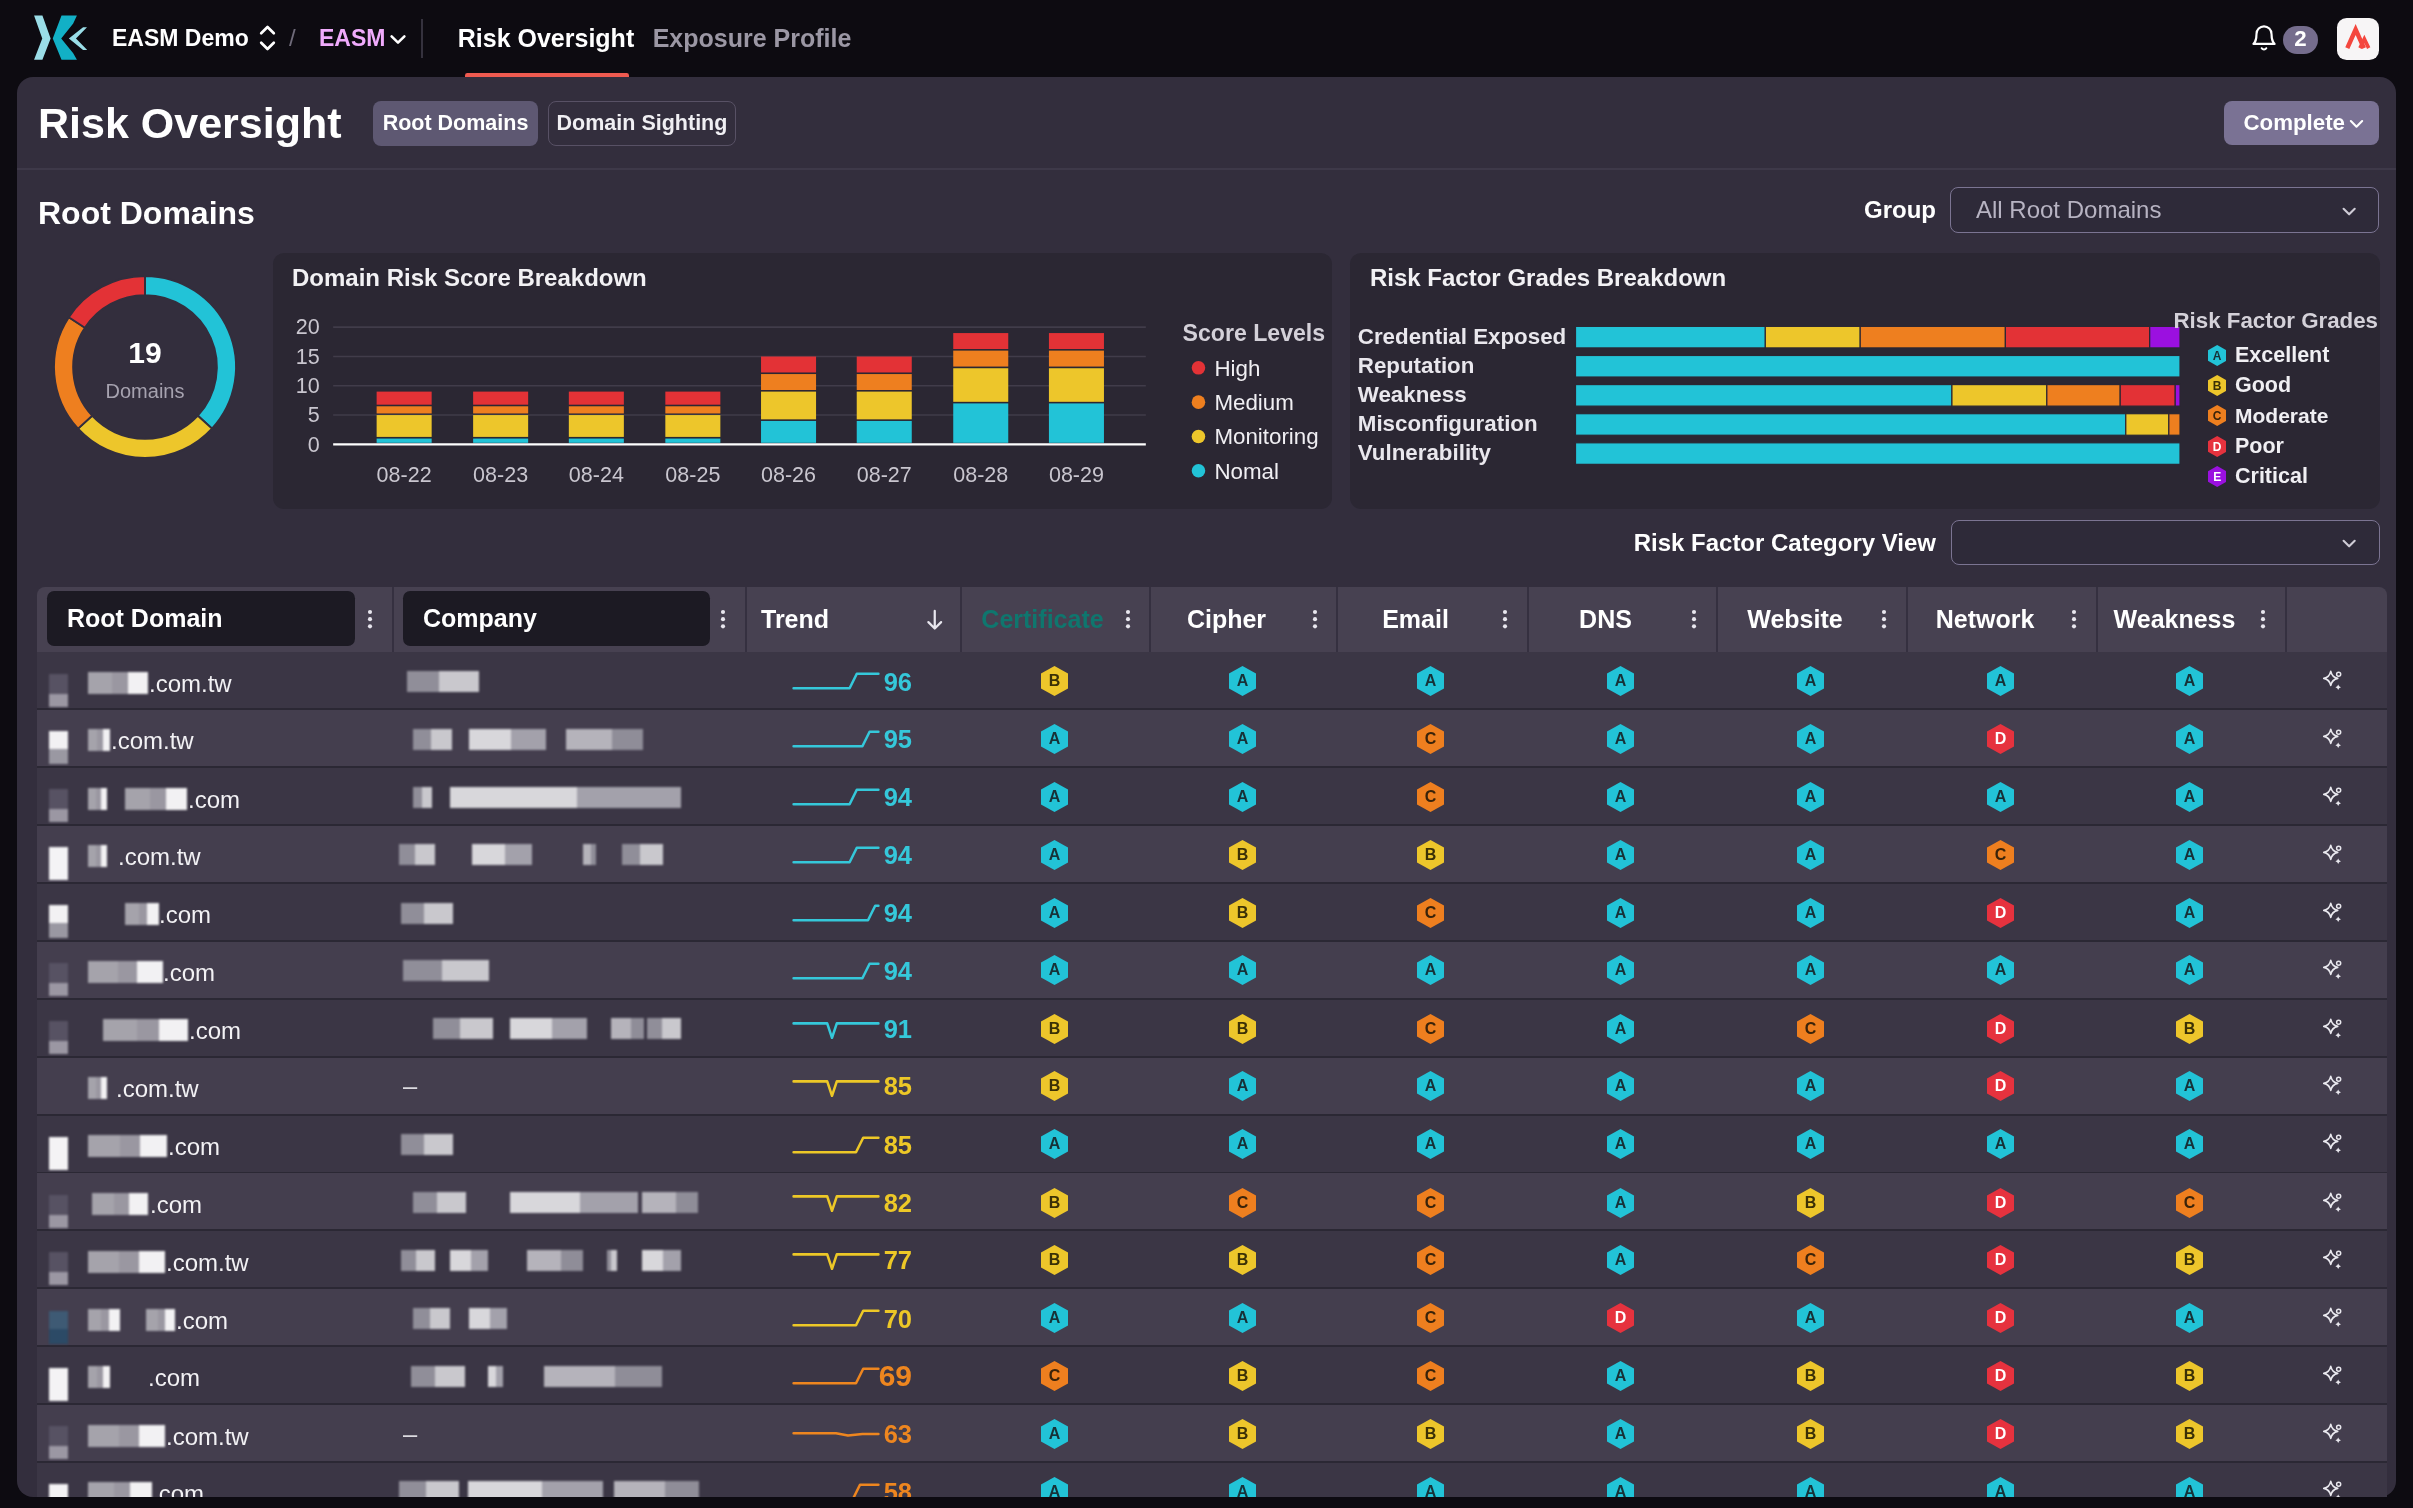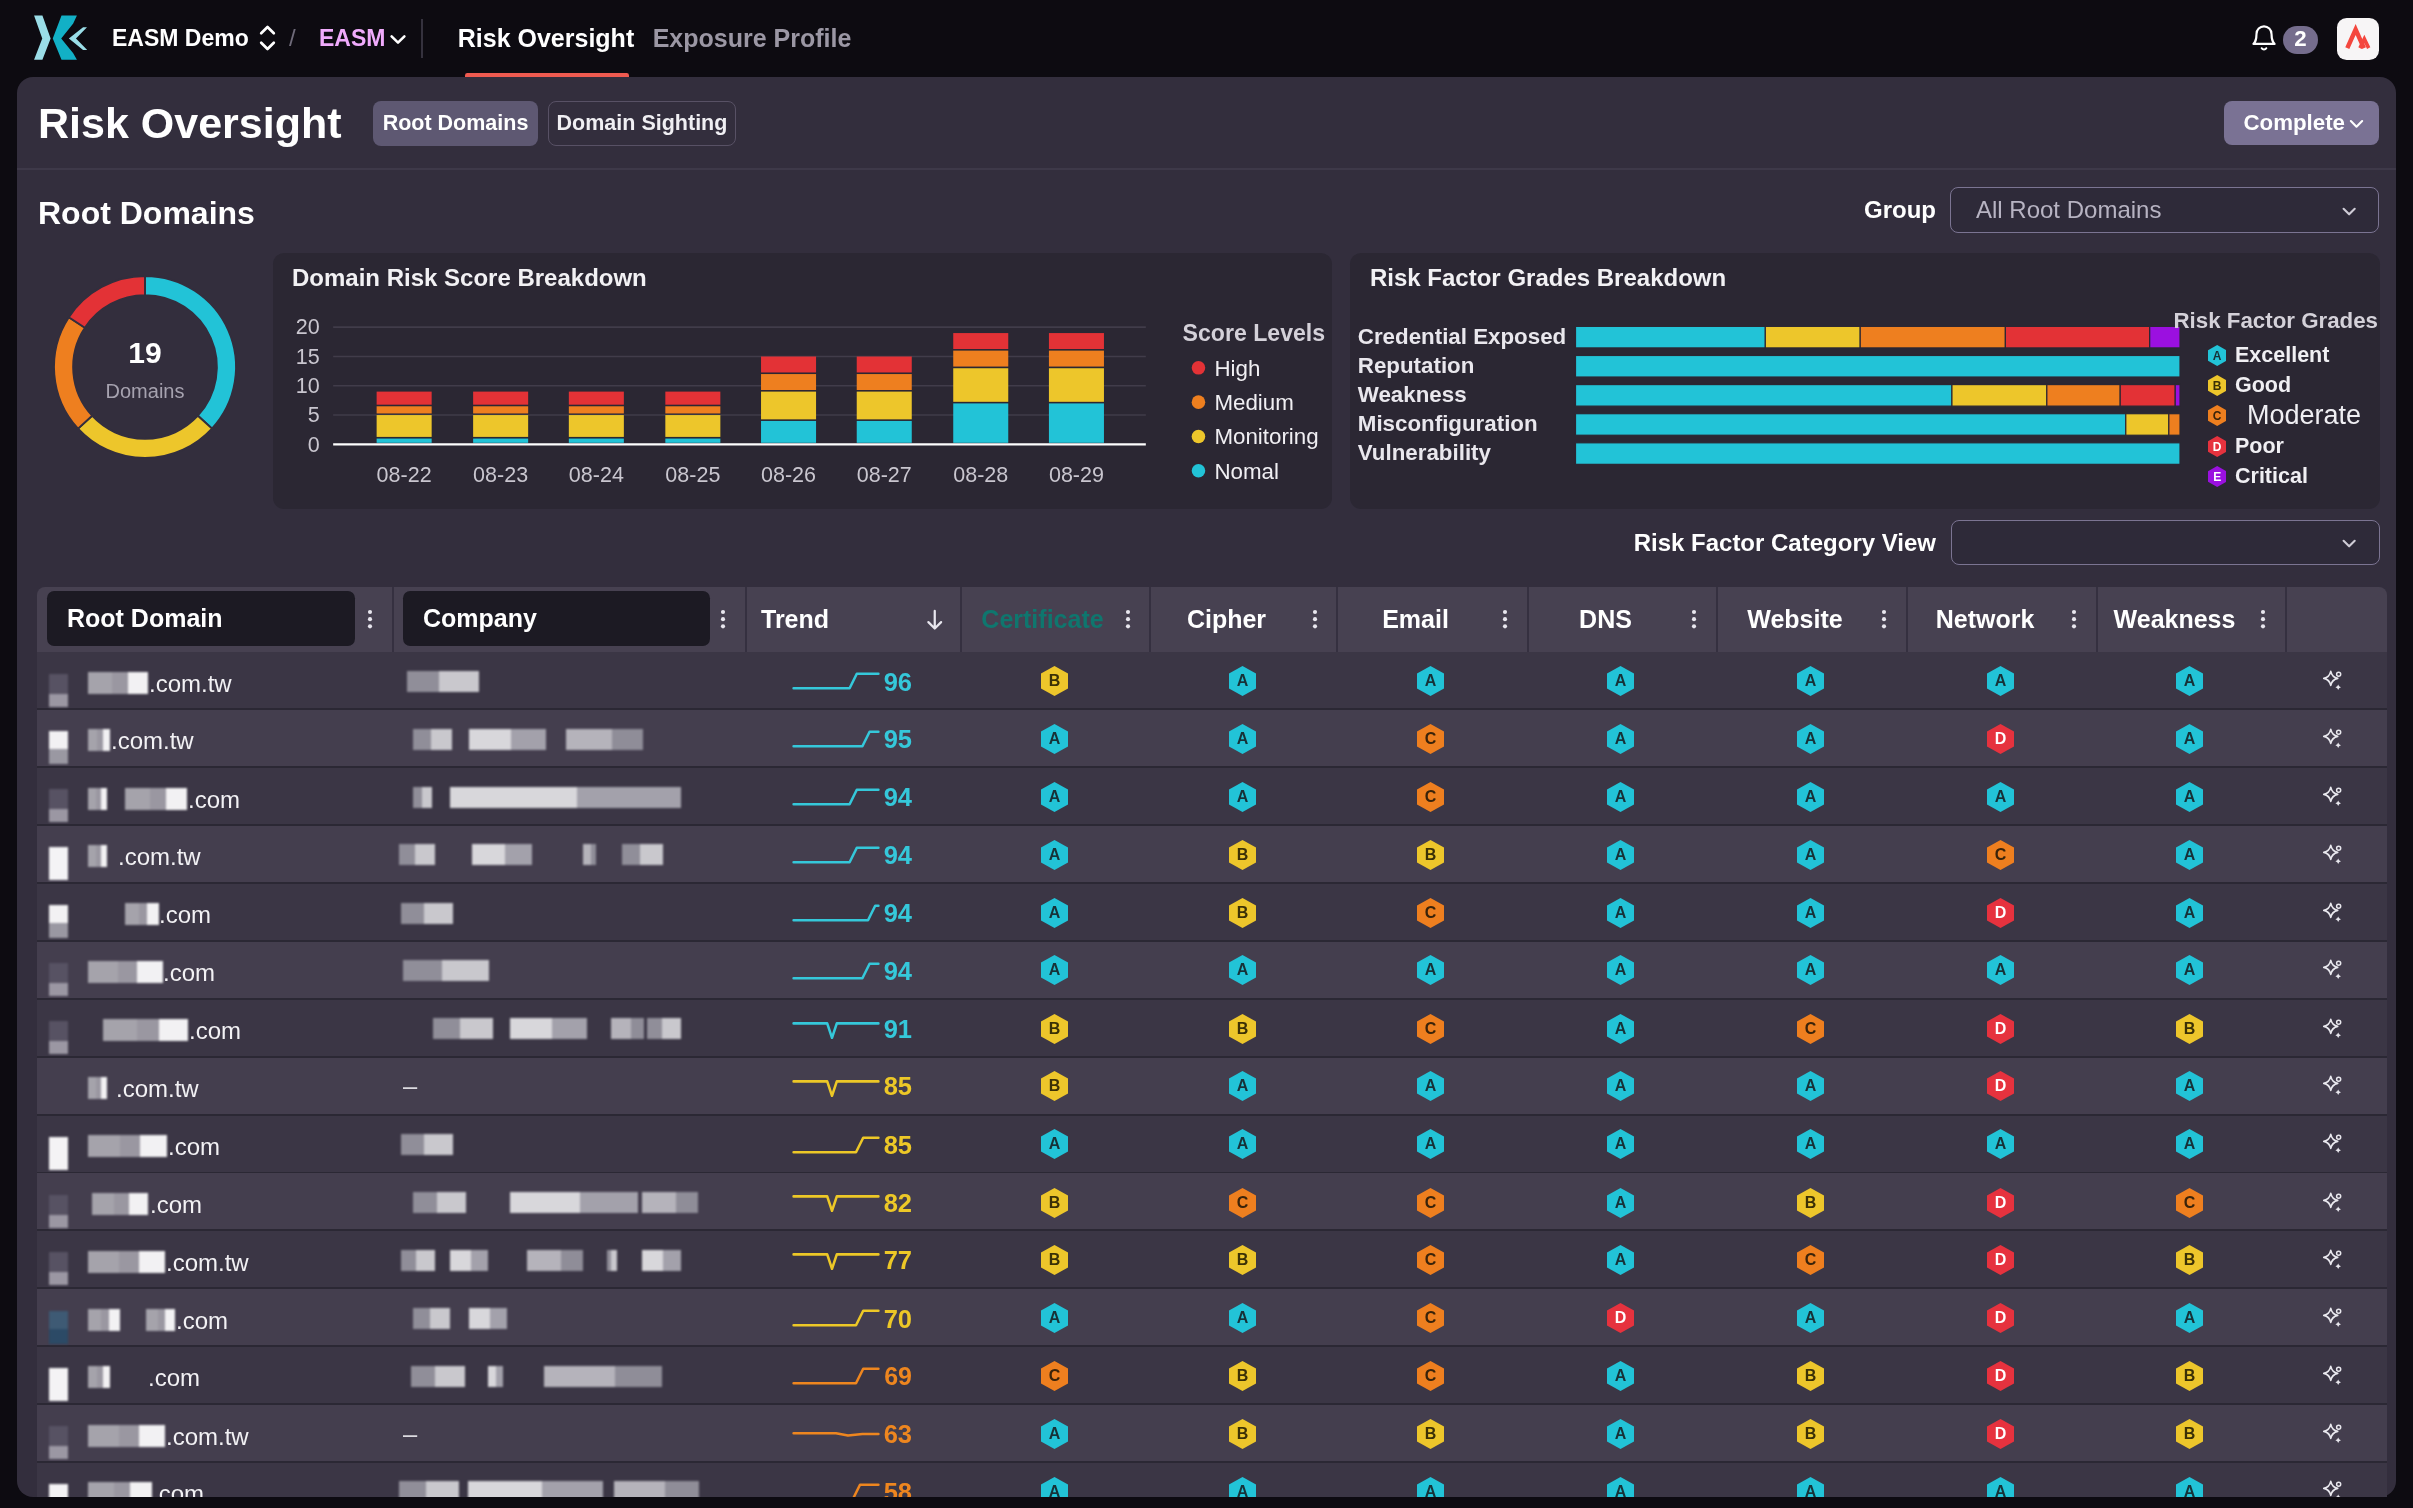--- a/index.html
+++ b/index.html
@@ -152,21 +152,21 @@
       <rect x="1026.0" y="201.5" width="14" height="27" fill="#ee7f1f" stroke="#2b2733" stroke-width="1.5"></rect>
       <text x="9" y="260.0" font-size="28" font-weight="600" fill="#e9e7ed">Vulnerability</text>
       <rect x="282.0" y="238.0" width="758" height="27" fill="#22c3d7" stroke="#2b2733" stroke-width="1.5"></rect>
     </svg>
     <div style="position:absolute;left:2155px;top:306px;width:223px;height:29px;display:flex;align-items:center;justify-content:flex-end;font-size:22.3px;font-weight:600;color:#d4d1d9;white-space:nowrap;">Risk Factor Grades</div>
     <div class="hex" style="left:2208px;top:345px;width:18.4px;height:21px;background:#22c3d7;color:#173238;font-size:12px">A</div>
     <div style="position:absolute;left:2235px;top:342px;width:128px;height:27px;display:flex;align-items:center;justify-content:flex-start;font-size:21.5px;font-weight:600;color:#f0eff3;white-space:nowrap;">Excellent</div>
     <div class="hex" style="left:2208px;top:375px;width:18.4px;height:21px;background:#edc62b;color:#3a3006;font-size:12px">B</div>
     <div style="position:absolute;left:2235px;top:372px;width:128px;height:27px;display:flex;align-items:center;justify-content:flex-start;font-size:21.5px;font-weight:600;color:#f0eff3;white-space:nowrap;">Good</div>
     <div class="hex" style="left:2208px;top:405px;width:18.4px;height:21px;background:#ee7f1f;color:#39230a;font-size:12px">C</div>
-    <div style="position:absolute;left:2235px;top:402px;width:128px;height:27px;display:flex;align-items:center;justify-content:flex-start;font-size:27px;font-weight:400;color:#f0eff3;white-space:nowrap;margin-left:12px;">Moderate</div>
+    <div style="position:absolute;left:2235px;top:402px;width:128px;height:27px;display:flex;align-items:center;justify-content:flex-start;font-size:21px;font-weight:700;color:#f0eff3;white-space:nowrap;">Moderate</div>
     <div class="hex" style="left:2208px;top:436px;width:18.4px;height:21px;background:#e6323e;color:#fff;font-size:12px">D</div>
     <div style="position:absolute;left:2235px;top:433px;width:128px;height:27px;display:flex;align-items:center;justify-content:flex-start;font-size:21.5px;font-weight:600;color:#f0eff3;white-space:nowrap;">Poor</div>
     <div class="hex" style="left:2208px;top:466px;width:18.4px;height:21px;background:#9b10e0;color:#fff;font-size:12px">E</div>
     <div style="position:absolute;left:2235px;top:463px;width:128px;height:27px;display:flex;align-items:center;justify-content:flex-start;font-size:21.5px;font-weight:600;color:#f0eff3;white-space:nowrap;">Critical</div>
     <div style="position:absolute;left:1628px;top:527px;width:308px;height:32px;display:flex;align-items:center;justify-content:flex-end;font-size:24px;font-weight:600;color:#fff;white-space:nowrap;">Risk Factor Category View</div>
     <div style="position:absolute;left:1951px;top:520px;width:429px;height:45px;background:#2e2a39;border:1.6px solid #7b7492;border-radius:8px;"></div>
     <svg style="position:absolute;left:2338px;top:532px" width="22.3" height="22.3" viewBox="0 0 28 28">
 <path d="M7 11 L14 18 L21 11" fill="none" stroke="#cfccd6" stroke-width="2.6" stroke-linecap="round" stroke-linejoin="round"></path>
 </svg>
     <div style="position:absolute;left:37px;top:587px;width:2350px;height:65px;background:#474151;border-radius:8px 8px 0 0;"></div>
@@ -513,21 +513,21 @@
     <div style="position:absolute;left:37px;top:1347px;width:2350px;height:56px;background:#3b3645;"></div>
     <div class="blur" style="left:49px;top:1368px;width:19px;height:33px;background:#f4f3f5;"></div>
     <div class="blur" style="left:88px;top:1366px;width:21.5px;height:21.5px;background:linear-gradient(90deg,#a5a3ab 0 40%,#9a97a1 40% 66%,#f2f1f3 66% 100%);"></div>
     <div style="position:absolute;left:148px;top:1362px;width:160px;height:32px;display:flex;align-items:center;justify-content:flex-start;font-size:24px;font-weight:400;color:#f2f1f4;white-space:nowrap;">.com</div>
     <div class="blur" style="left:411px;top:1366px;width:54px;height:21px;background:linear-gradient(90deg,#908e99 0 45%,#c9c8cd 45% 100%);"></div>
     <div class="blur" style="left:488px;top:1366px;width:15px;height:21px;background:linear-gradient(90deg,#d8d7db 0 55%,#a3a1ab 55% 100%);"></div>
     <div class="blur" style="left:544px;top:1366px;width:118px;height:21px;background:linear-gradient(90deg,#b5b3bb 0 60%,#8f8d98 60% 100%);"></div>
     <svg style="position:absolute;left:792px;top:1364px" width="88" height="24" viewBox="0 0 110 30">
       <path d="M2,24 L80,24 L89,6 L108,6" fill="none" stroke="#ee861f" stroke-width="3.2" stroke-linejoin="round" stroke-linecap="round"></path>
     </svg>
-    <div style="position:absolute;left:864px;top:1360px;width:48px;height:32px;display:flex;align-items:center;justify-content:flex-end;font-size:25px;font-weight:600;color:#ee861f;white-space:nowrap;">69</div>
+    <div style="position:absolute;left:864px;top:1360px;width:48px;height:32px;display:flex;align-items:center;justify-content:flex-end;font-size:30px;font-weight:600;color:#ee861f;white-space:nowrap;">69</div>
     <div class="hex" style="left:1041px;top:1361px;width:27px;height:30px;background:#ee7f1f;color:#39230a;font-size:16px">C</div>
     <div class="hex" style="left:1229px;top:1361px;width:27px;height:30px;background:#edc62b;color:#3a3006;font-size:16px">B</div>
     <div class="hex" style="left:1417px;top:1361px;width:27px;height:30px;background:#ee7f1f;color:#39230a;font-size:16px">C</div>
     <div class="hex" style="left:1607px;top:1361px;width:27px;height:30px;background:#22c3d7;color:#173238;font-size:16px">A</div>
     <div class="hex" style="left:1797px;top:1361px;width:27px;height:30px;background:#edc62b;color:#3a3006;font-size:16px">B</div>
     <div class="hex" style="left:1987px;top:1361px;width:27px;height:30px;background:#e6323e;color:#ffffff;font-size:16px">D</div>
     <div class="hex" style="left:2176px;top:1361px;width:27px;height:30px;background:#edc62b;color:#3a3006;font-size:16px">B</div>
     <svg style="position:absolute;left:2321px;top:1365px" width="22.3" height="22.3" viewBox="0 0 24 24">
 <path d="M10.5 1.5 Q11.8 7.7 18 9 Q11.8 10.3 10.5 16.5 Q9.2 10.3 3 9 Q9.2 7.7 10.5 1.5 Z" fill="none" stroke="#e9e8ee" stroke-width="1.8" stroke-linejoin="round"></path>
 <circle cx="19" cy="4.5" r="2.2" fill="none" stroke="#e9e8ee" stroke-width="1.6"></circle>

